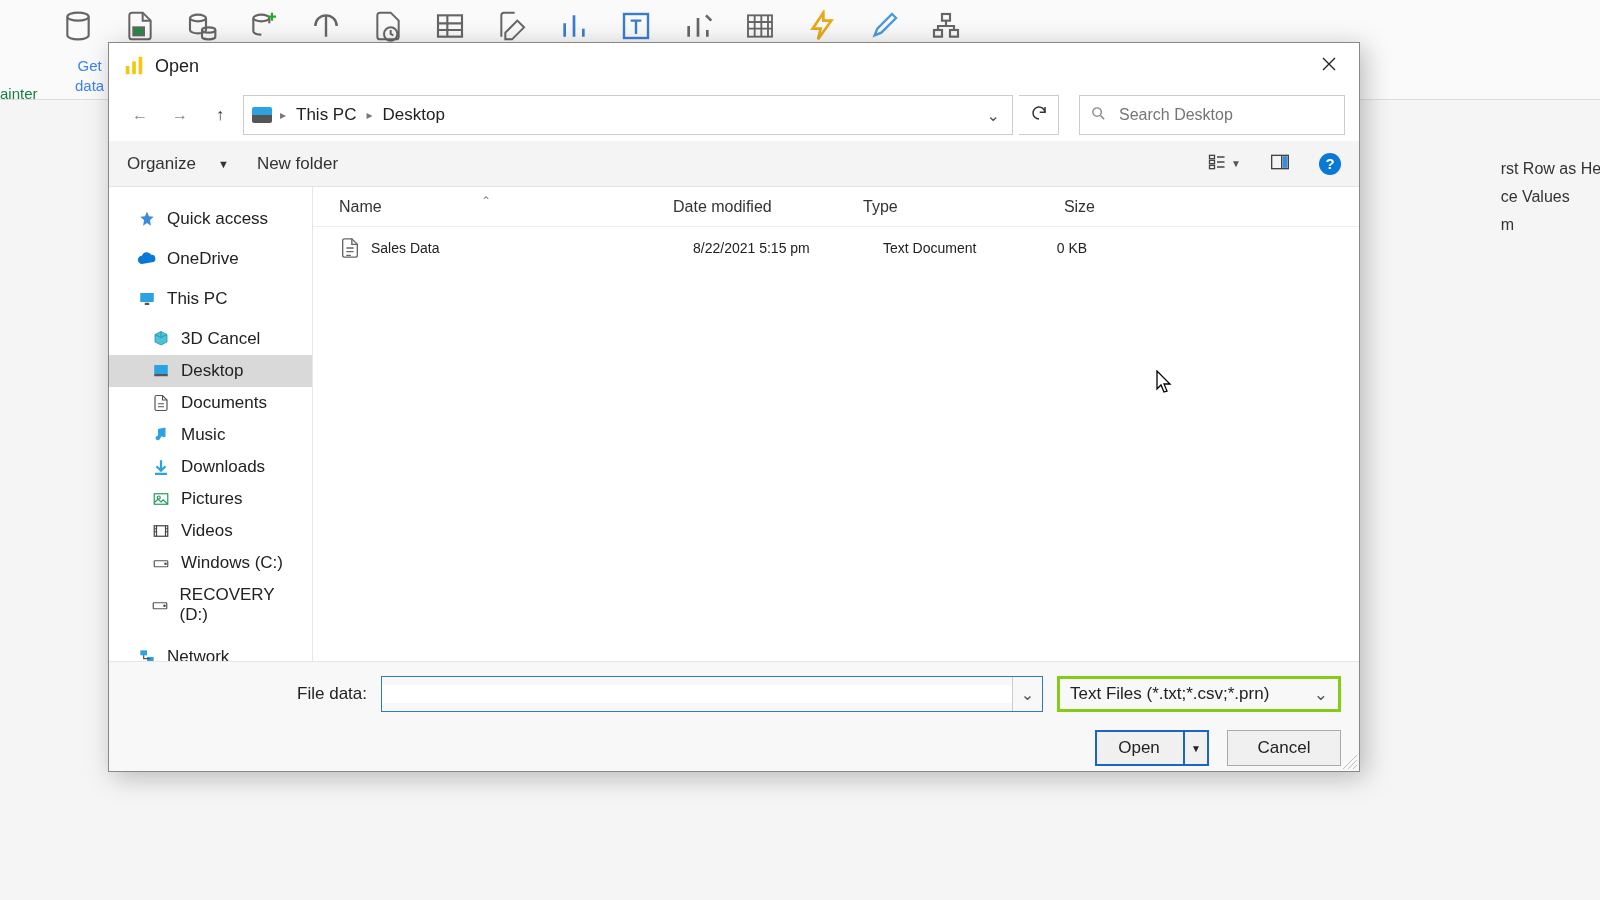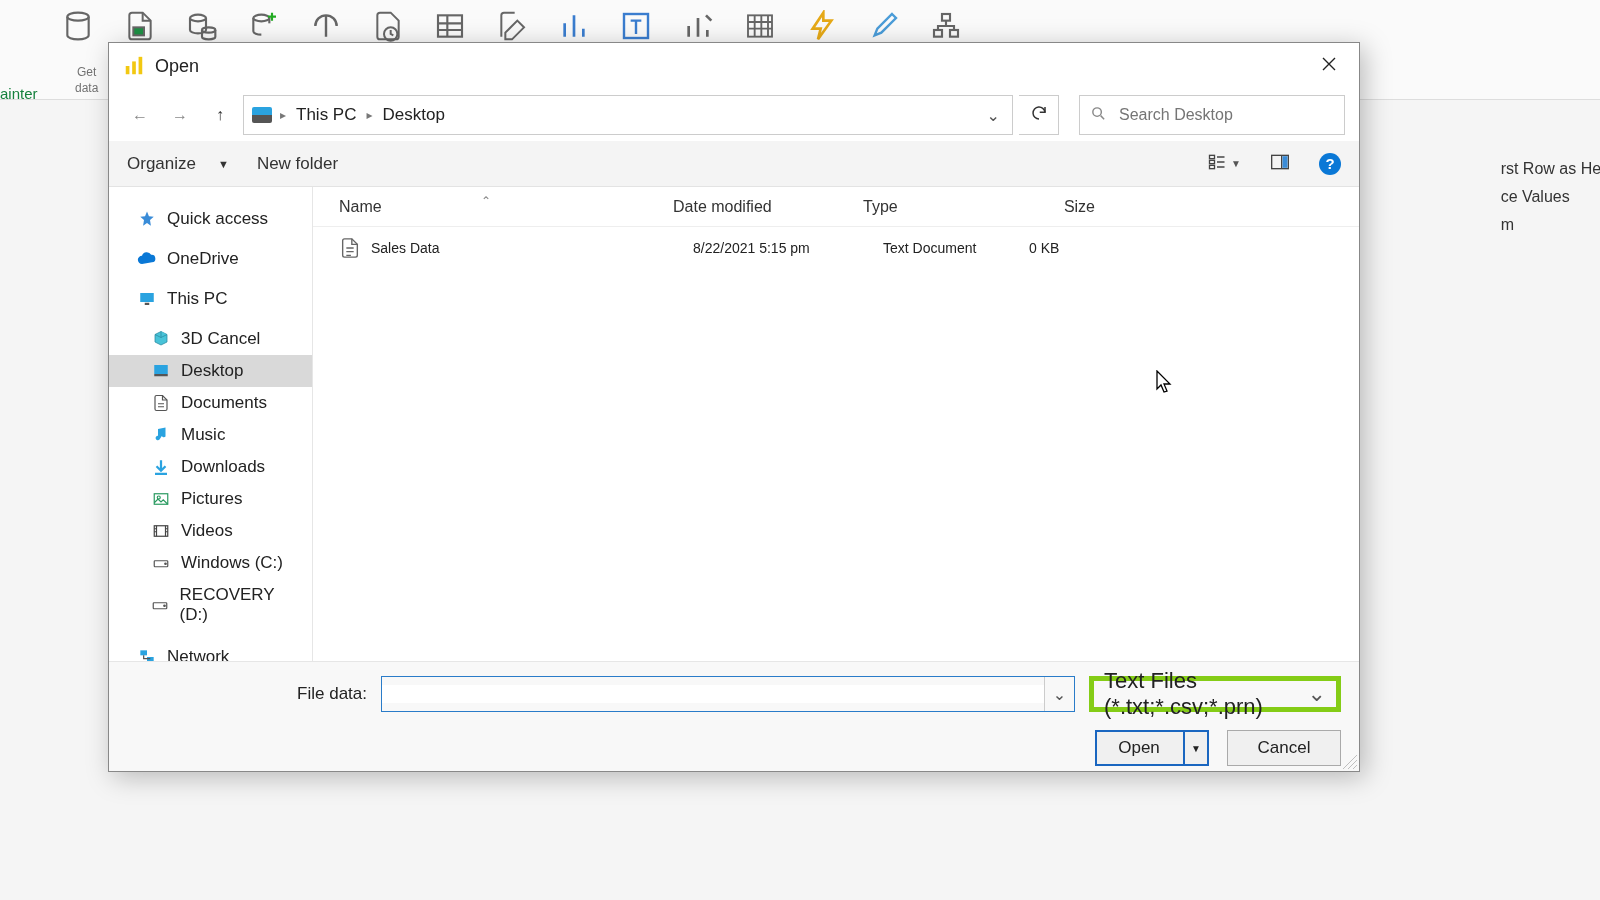--- a/index.html
+++ b/index.html
@@ -4,21 +4,21 @@
 <style>
   * { box-sizing: border-box; font-family: "Segoe UI", Arial, sans-serif; }
   body { margin: 0; width: 1600px; height: 900px; background: #f5f5f5; overflow: hidden; position: relative; }
   
   
   .ribbon-bg { position: absolute; top: 0; left: 0; right: 0; height: 100px; background: #fafafa; border-bottom: 1px solid #ddd; display: flex; align-items: flex-start; padding: 8px 60px 0; gap: 40px; }
   .rib-group { display: flex; gap: 26px; }
   .rib-btn { display:flex; flex-direction:column; align-items:center; gap:4px; }
   .rib-icon { width: 36px; height: 36px; display:flex; align-items:center; justify-content:center; color:#555; }
   .painter-label { position:absolute; left:0; top:85px; font-size:15px; color:#15803d; }
-  .get-data-label { position:absolute; left:75px; top:65px; font-size:12px; color:#737373; line-height:1.3; text-align:center; }
+  .get-data-label { position:absolute; left:75px; top:56px; font-size:15px; color:#3b82f6; line-height:1.3; text-align:center; }
 
   
   .dialog {
     position: absolute; left: 108px; top: 42px; width: 1252px; height: 730px;
     background: #fff; border: 1px solid #888; box-shadow: 5px 5px 25px rgba(0,0,0,.25);
   }
   .dlg-titlebar { height: 46px; display: flex; align-items:center; padding: 0 8px 0 14px; }
   .dlg-icon { width:22px; height:22px; margin-right:10px; }
   .dlg-title { font-size: 18px; color:#222; flex:1; }
   .dlg-close { width:44px; height:34px; display:flex; align-items:center; justify-content:center; cursor:pointer; }
@@ -62,30 +62,30 @@
   .col.date { width:190px; }
   .col.type { width:160px; }
   .col.size { width:106px; text-align:right; padding-right:20px; }
   .sort-ind { position:absolute; top:-4px; left:50%; transform:translateX(-50%); color:#888; font-size:12px; }
   .file-rows { flex:1; }
   .file-row { height:42px; display:flex; align-items:center; font-size:14px; color:#222; cursor:pointer; }
   .file-ico { width:22px; height:22px; margin-left:26px; margin-right:10px; }
   .fr-name { width:308px; }
   .fr-date { width:190px; padding-left:14px; }
   .fr-type { width:160px; padding-left:14px; }
-  .fr-size { width:106px; text-align:left; padding-right:20px; }
+  .fr-size { width:106px; text-align:center; padding-right:20px; }
 
   
   .dlg-footer { position:absolute; left:0; right:0; bottom:0; height:110px; border-top:1px solid #e6e6e6; background:#f8f8f8; padding:14px 18px; }
   .fn-row { display:flex; align-items:center; gap:14px; }
   .fn-label { font-size:17px; color:#222; width:240px; text-align:right; }
   .fn-input { flex:1; height:36px; border:1px solid #2a7cc9; display:flex; align-items:center; }
   .fn-input input { flex:1; border:none; outline:none; font-size:16px; padding:0 8px; }
   .fn-input .combo-arrow { width:30px; height:100%; border-left:1px solid #ccc; display:flex; align-items:center; justify-content:center; color:#555; cursor:pointer; }
-  .filter-combo { width:252px; height:36px; border:5px solid #84cc16; display:flex; align-items:center; padding:0 10px; font-size:22px; color:#222; cursor:pointer; }
+  .filter-combo { width:284px; height:36px; border:3px solid #84cc16; display:flex; align-items:center; padding:0 10px; font-size:17px; color:#222; cursor:pointer; }
   .filter-combo .combo-arrow { margin-left:auto; color:#555; }
   .btn-row { display:flex; justify-content:flex-end; gap:18px; margin-top:18px; }
   .btn { height:36px; border:1px solid #aaa; background:#f0f0f0; display:flex; align-items:center; justify-content:center; font-size:17px; color:#222; cursor:pointer; }
   .btn.open { width:114px; border:2px solid #1a66c0; position:relative; padding-right:26px; }
   .btn.open .split { position:absolute; right:0; top:0; bottom:0; width:24px; border-left:2px solid #1a66c0; display:flex; align-items:center; justify-content:center; }
   .btn.cancel { width:114px; }
 
   .right-panel-peek { position:absolute; right:-10px; top:160px; font-size:16px; color:#333; display:flex; flex-direction:column; gap:10px; }
 
   .cursor-ptr { position:absolute; left:1156px; top:370px; pointer-events:none; }

